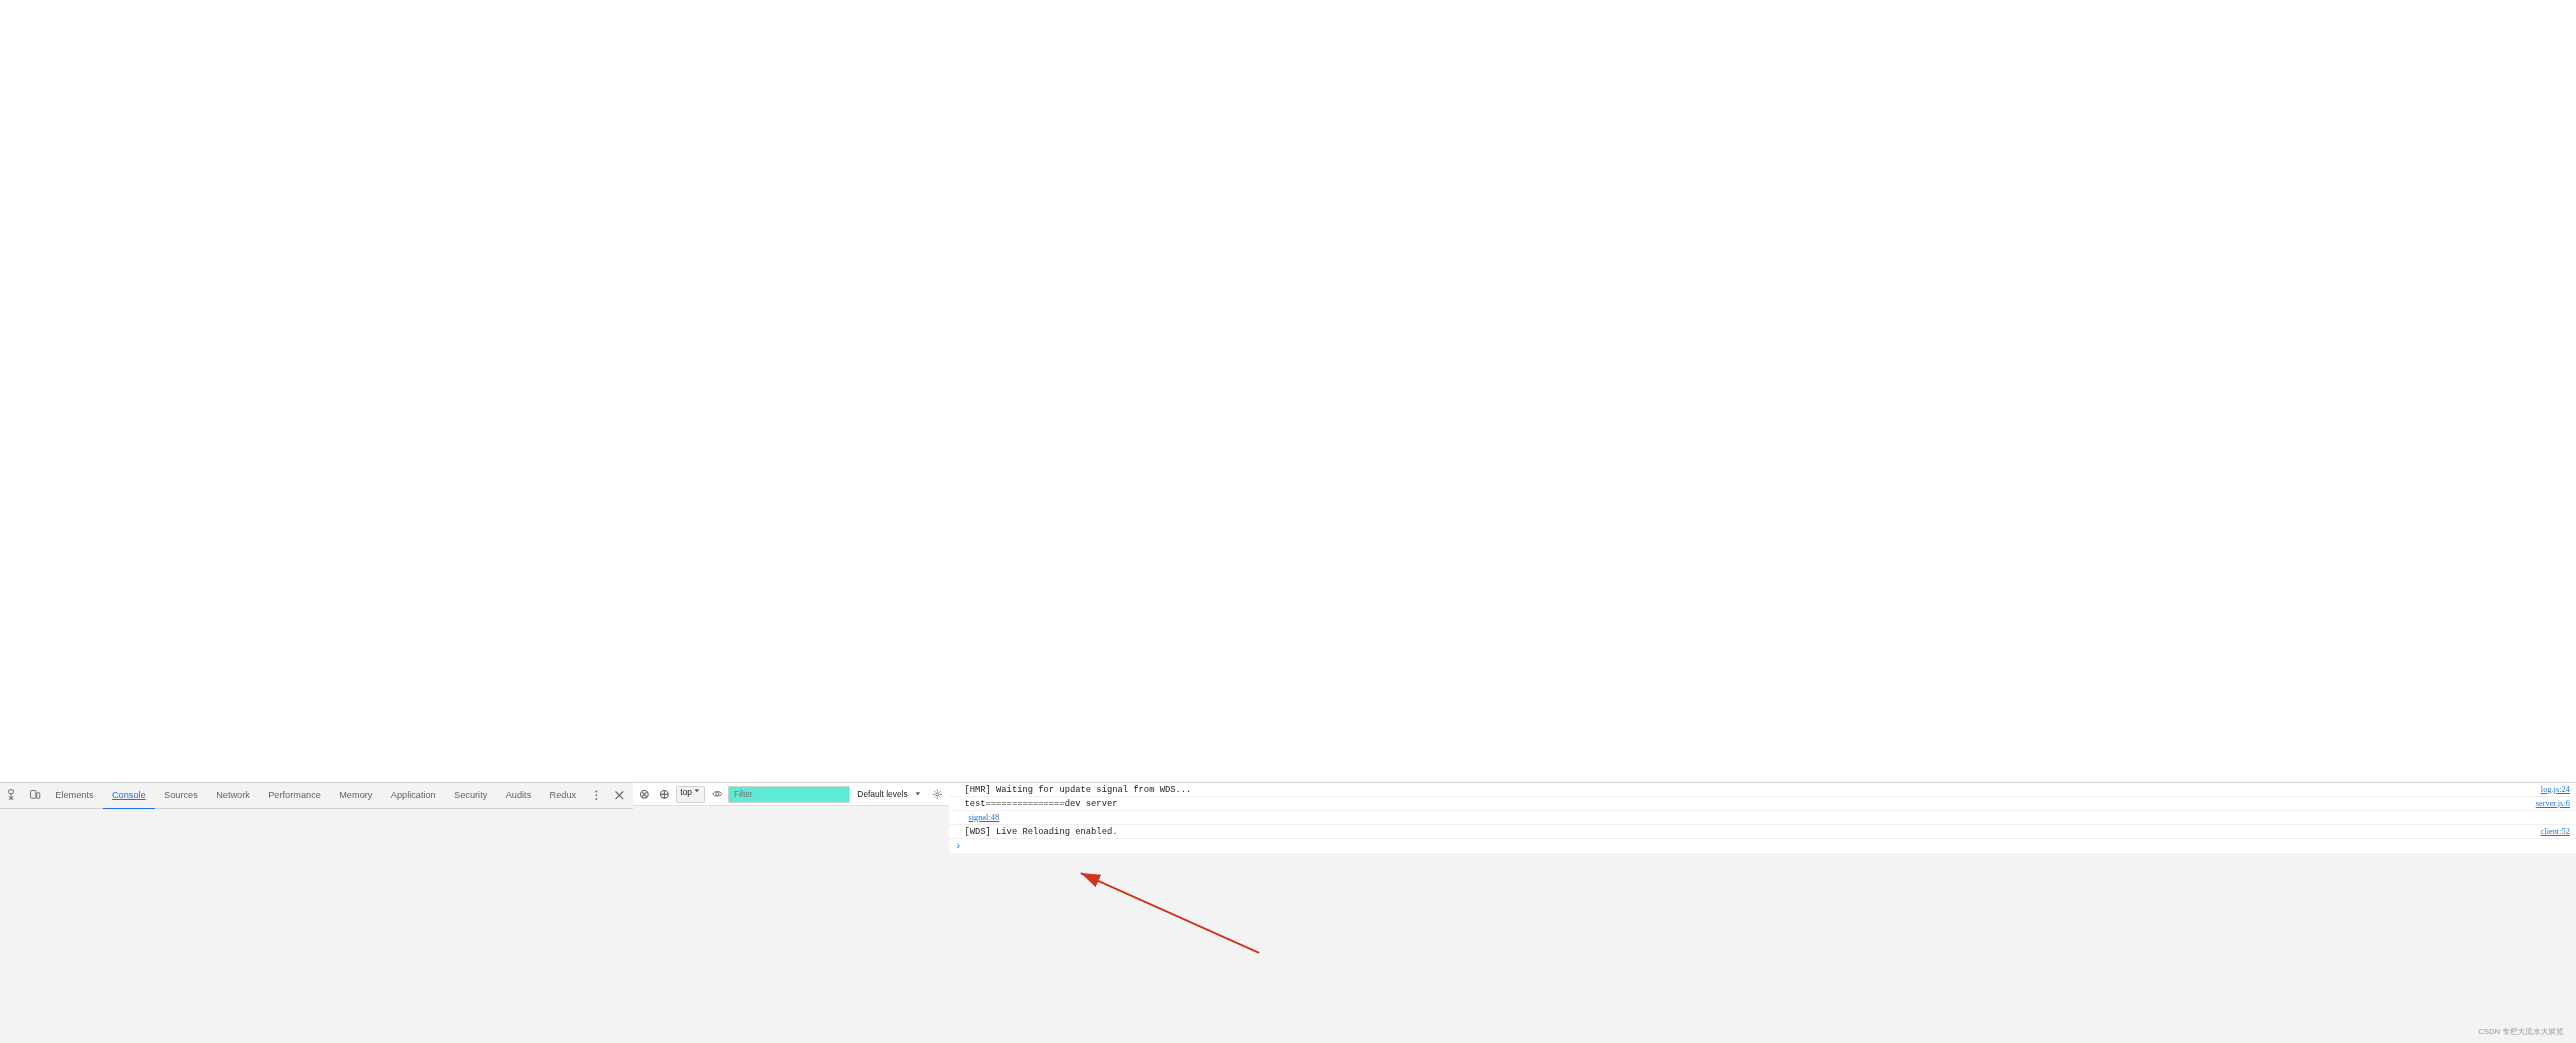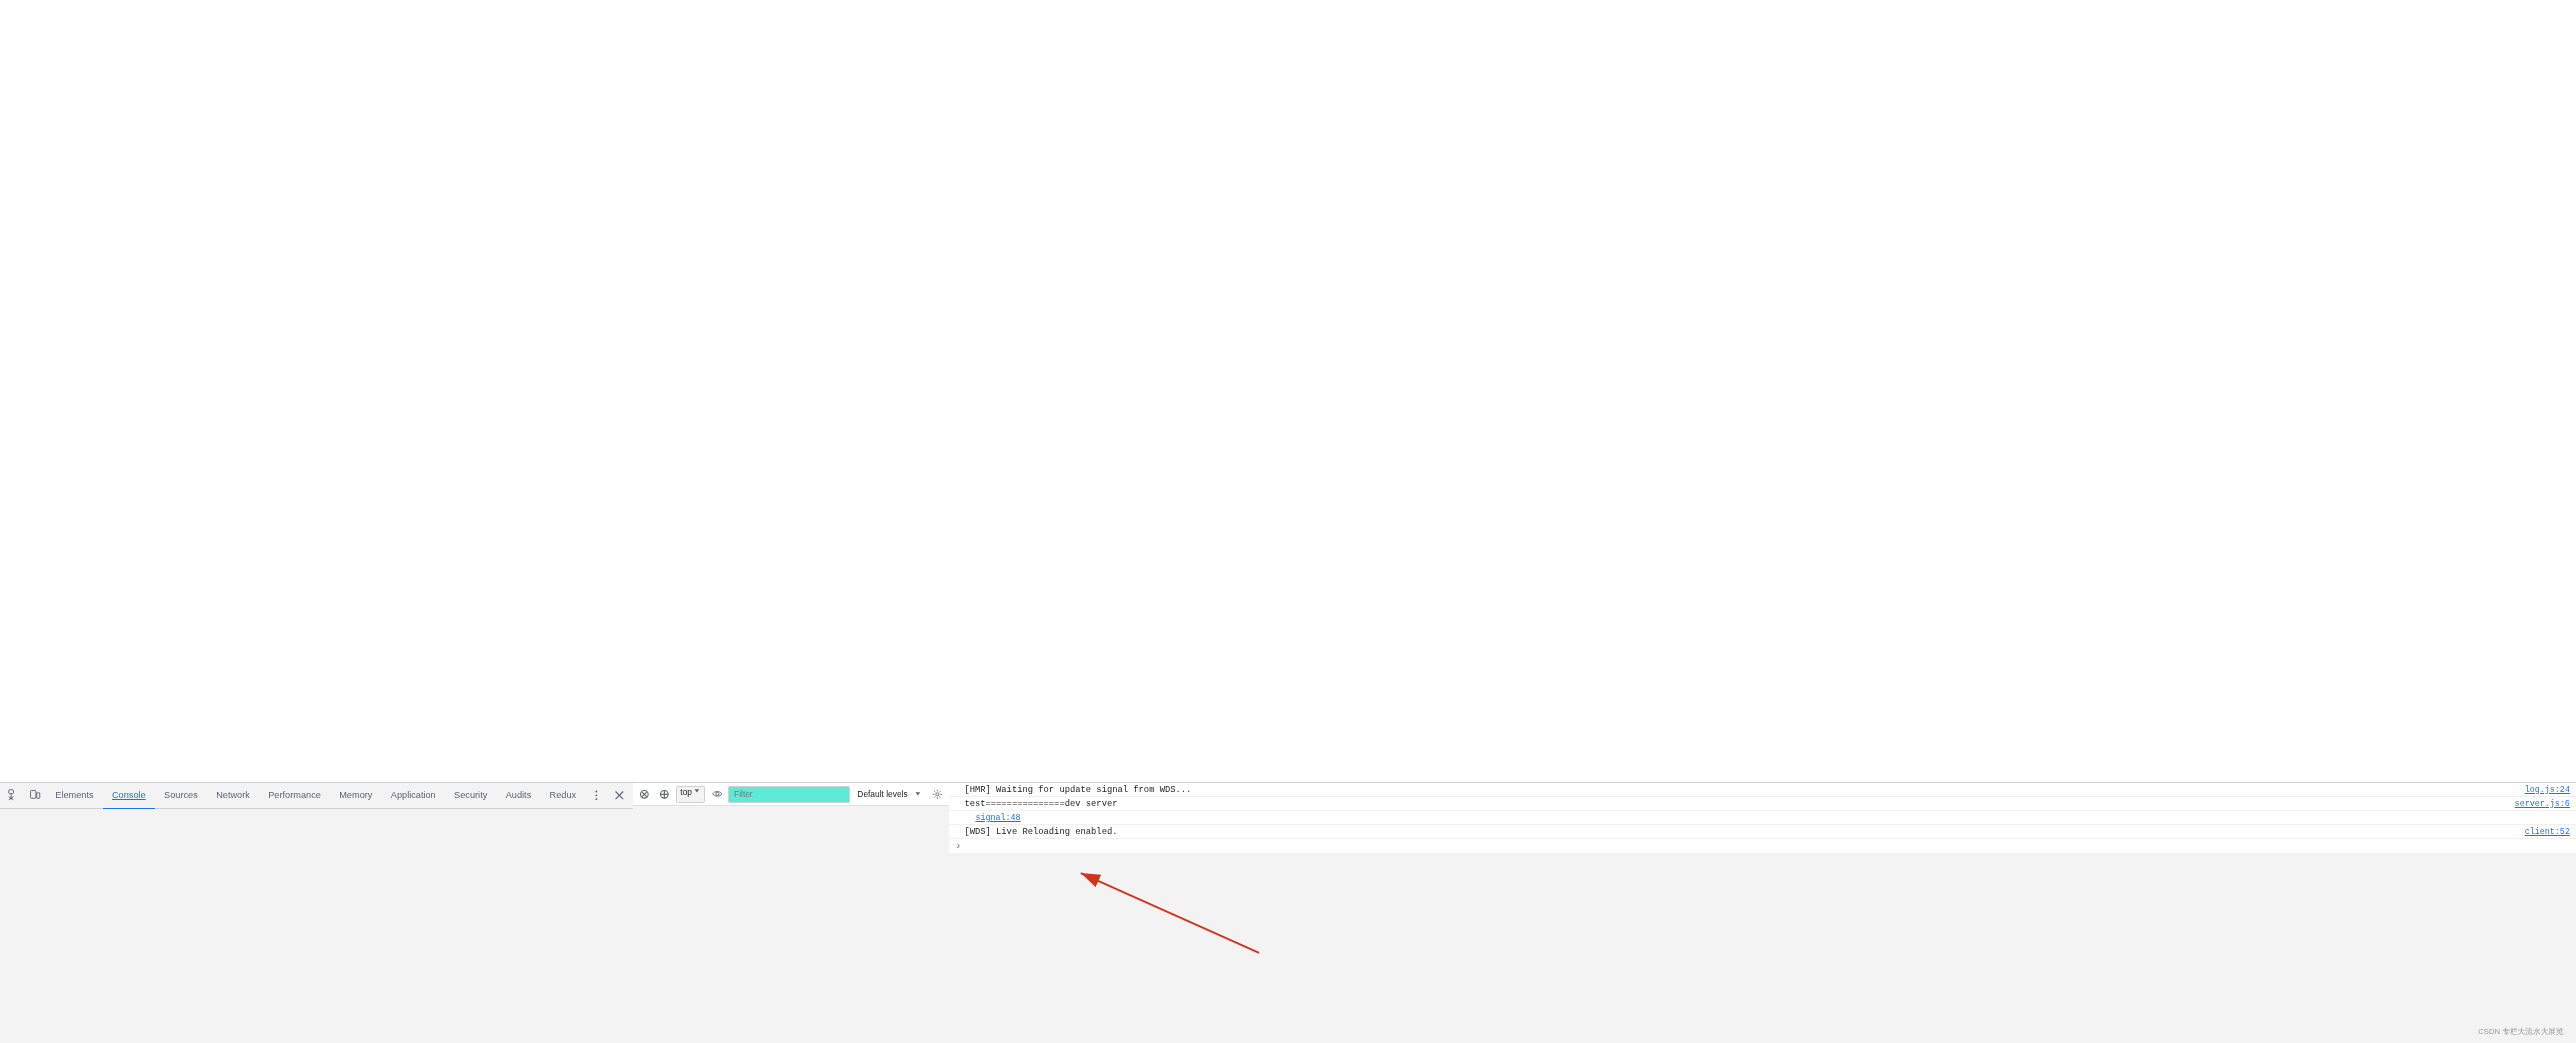--- a/index.html
+++ b/index.html
@@ -168,22 +168,23 @@
       word-break: break-all;
       font-size: 8.8px;
     }
 
     .console-line-source {
       color: #1a73e8;
       font-size: 8.4px;
       text-decoration: underline;
       cursor: pointer;
       white-space: nowrap;
-      margin-left: 11px;
+      margin-left: 4px;
       flex-shrink: 0;
+      font-family: Liberation Serif, serif;
     }
 
     .console-prompt-line {
       display: flex;
       align-items: center;
       padding: 1.5px 6.1px 1.5px 6.1px;
       min-height: 14px;
     }
 
     .console-prompt-arrow {

